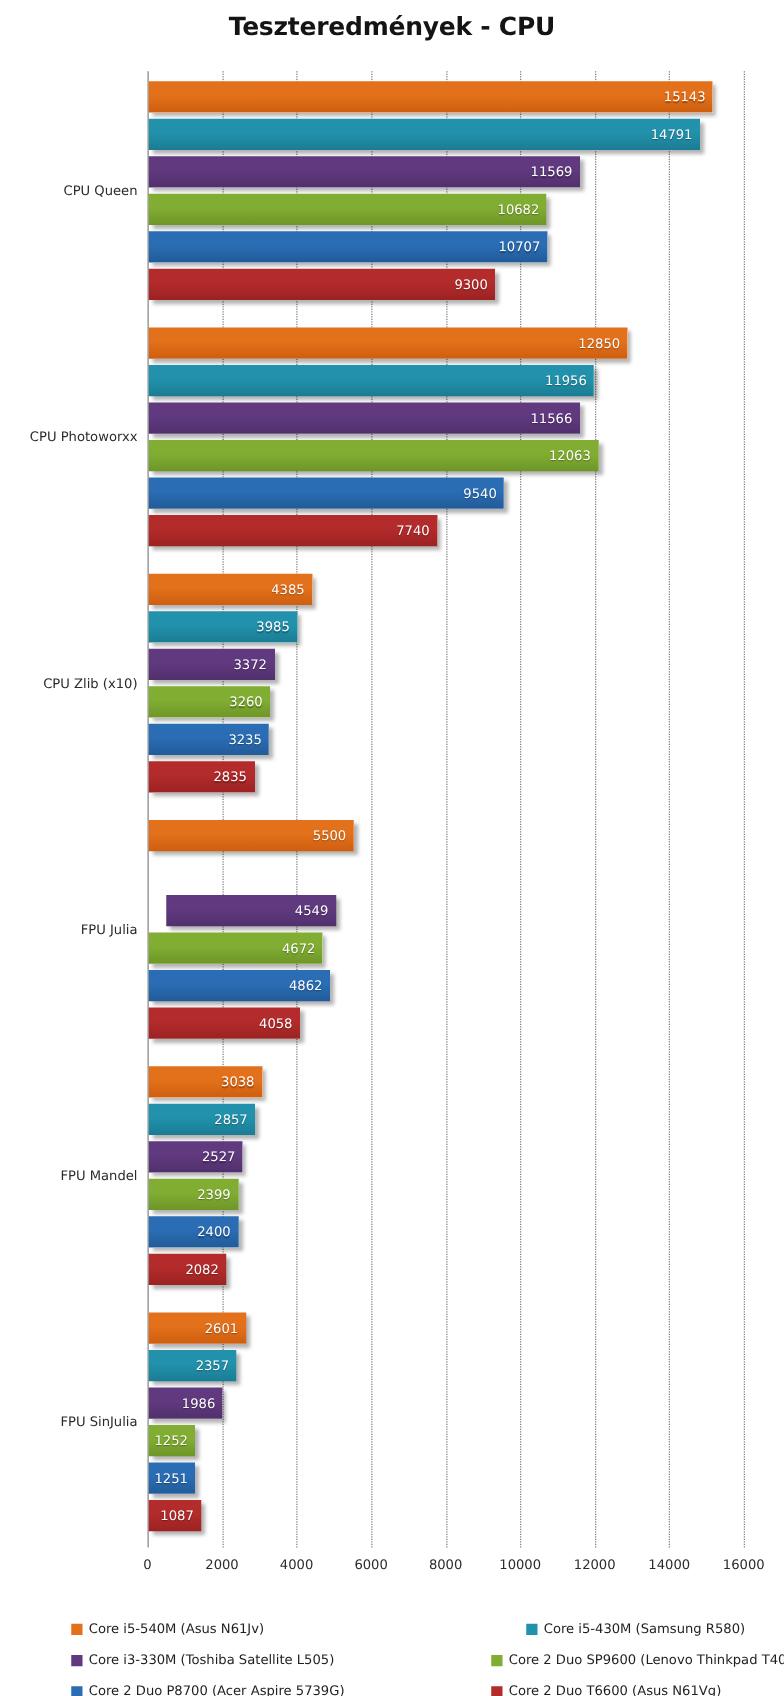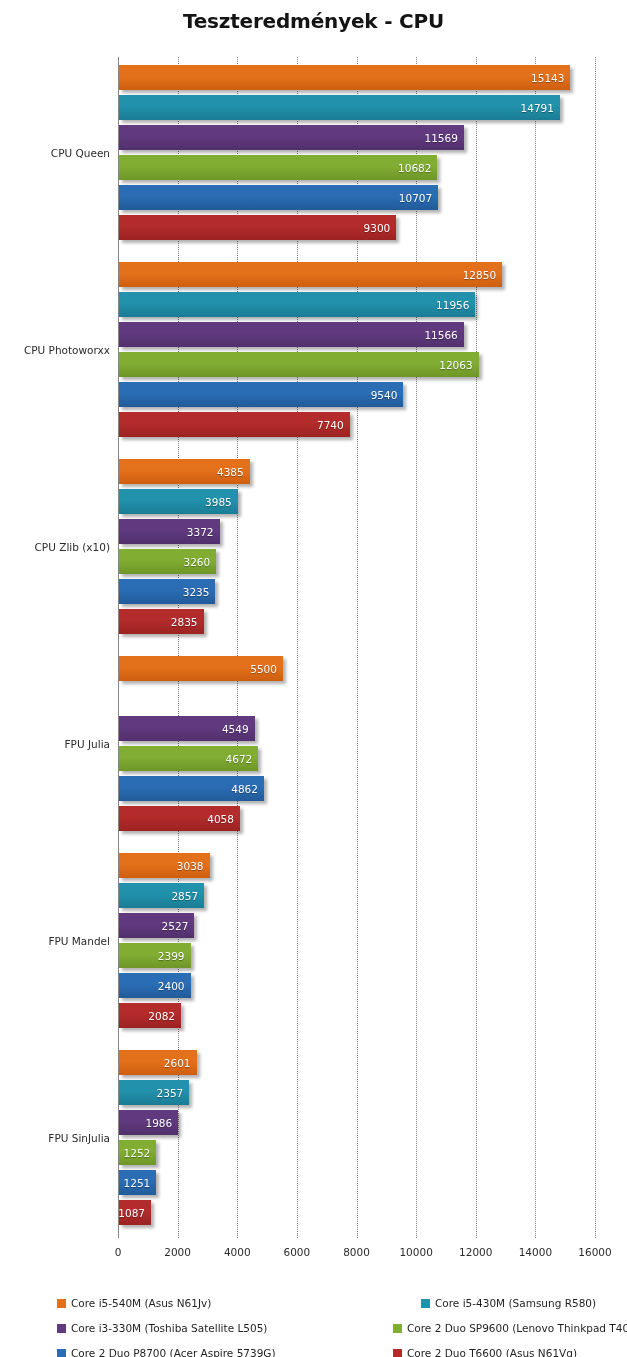--- a/index.html
+++ b/index.html
@@ -205,21 +205,21 @@
       </div>
       <div class="bar" style="left: 1px; top: 522px; width: 96.4434px; background: linear-gradient(rgb(42, 109, 180) 0%, rgb(42, 109, 180) 45%, rgb(33, 91, 153) 100%);">
         <span class="bar-value">3235</span>
       </div>
       <div class="bar" style="left: 1px; top: 552px; width: 84.5184px; background: linear-gradient(rgb(179, 43, 43) 0%, rgb(179, 43, 43) 45%, rgb(156, 34, 34) 100%);">
         <span class="bar-value">2835</span>
       </div>
       <div class="bar" style="left: 1px; top: 599px; width: 163.969px; background: linear-gradient(rgb(227, 112, 26) 0%, rgb(227, 112, 26) 45%, rgb(206, 95, 16) 100%);">
         <span class="bar-value">5500</span>
       </div>
-      <div class="bar" style="left: 1px; top: 659px; width: 135.617px; background: linear-gradient(rgb(96, 57, 127) 0%, rgb(96, 57, 127) 45%, rgb(81, 48, 108) 100%);">
+      <div class="bar" style="left: 15px; top: 659px; width: 135.617px; background: linear-gradient(rgb(96, 57, 127) 0%, rgb(96, 57, 127) 45%, rgb(81, 48, 108) 100%);">
         <span class="bar-value">4549</span>
       </div>
       <div class="bar" style="left: 1px; top: 689px; width: 139.284px; background: linear-gradient(rgb(128, 173, 50) 0%, rgb(128, 173, 50) 45%, rgb(110, 150, 40) 100%);">
         <span class="bar-value">4672</span>
       </div>
       <div class="bar" style="left: 1px; top: 719px; width: 144.948px; background: linear-gradient(rgb(42, 109, 180) 0%, rgb(42, 109, 180) 45%, rgb(33, 91, 153) 100%);">
         <span class="bar-value">4862</span>
       </div>
       <div class="bar" style="left: 1px; top: 749px; width: 120.979px; background: linear-gradient(rgb(179, 43, 43) 0%, rgb(179, 43, 43) 45%, rgb(156, 34, 34) 100%);">
         <span class="bar-value">4058</span>
@@ -250,21 +250,21 @@
       </div>
       <div class="bar" style="left: 1px; top: 1053px; width: 59.2076px; background: linear-gradient(rgb(96, 57, 127) 0%, rgb(96, 57, 127) 45%, rgb(81, 48, 108) 100%);">
         <span class="bar-value">1986</span>
       </div>
       <div class="bar" style="left: 1px; top: 1083px; width: 37.3252px; background: linear-gradient(rgb(128, 173, 50) 0%, rgb(128, 173, 50) 45%, rgb(110, 150, 40) 100%);">
         <span class="bar-value">1252</span>
       </div>
       <div class="bar" style="left: 1px; top: 1113px; width: 37.2954px; background: linear-gradient(rgb(42, 109, 180) 0%, rgb(42, 109, 180) 45%, rgb(33, 91, 153) 100%);">
         <span class="bar-value">1251</span>
       </div>
-      <div class="bar" style="left: 1px; top: 1143px; width: 32px; background: linear-gradient(rgb(179, 43, 43) 0%, rgb(179, 43, 43) 45%, rgb(156, 34, 34) 100%);">
+      <div class="bar" style="left: 1px; top: 1143px; width: 42px; background: linear-gradient(rgb(179, 43, 43) 0%, rgb(179, 43, 43) 45%, rgb(156, 34, 34) 100%);">
         <span class="bar-value">1087</span>
       </div>
     </div>
 
   <div class="cat-label-wrap" id="cat-labels">
       <div class="cat-label-item" style="top: 152.5px;">CPU Queen</div>
       <div class="cat-label-item" style="top: 349.5px;">CPU Photoworxx</div>
       <div class="cat-label-item" style="top: 546.5px;">CPU Zlib (x10)</div>
       <div class="cat-label-item" style="top: 743.5px;">FPU Julia</div>
       <div class="cat-label-item" style="top: 940.5px;">FPU Mandel</div>

